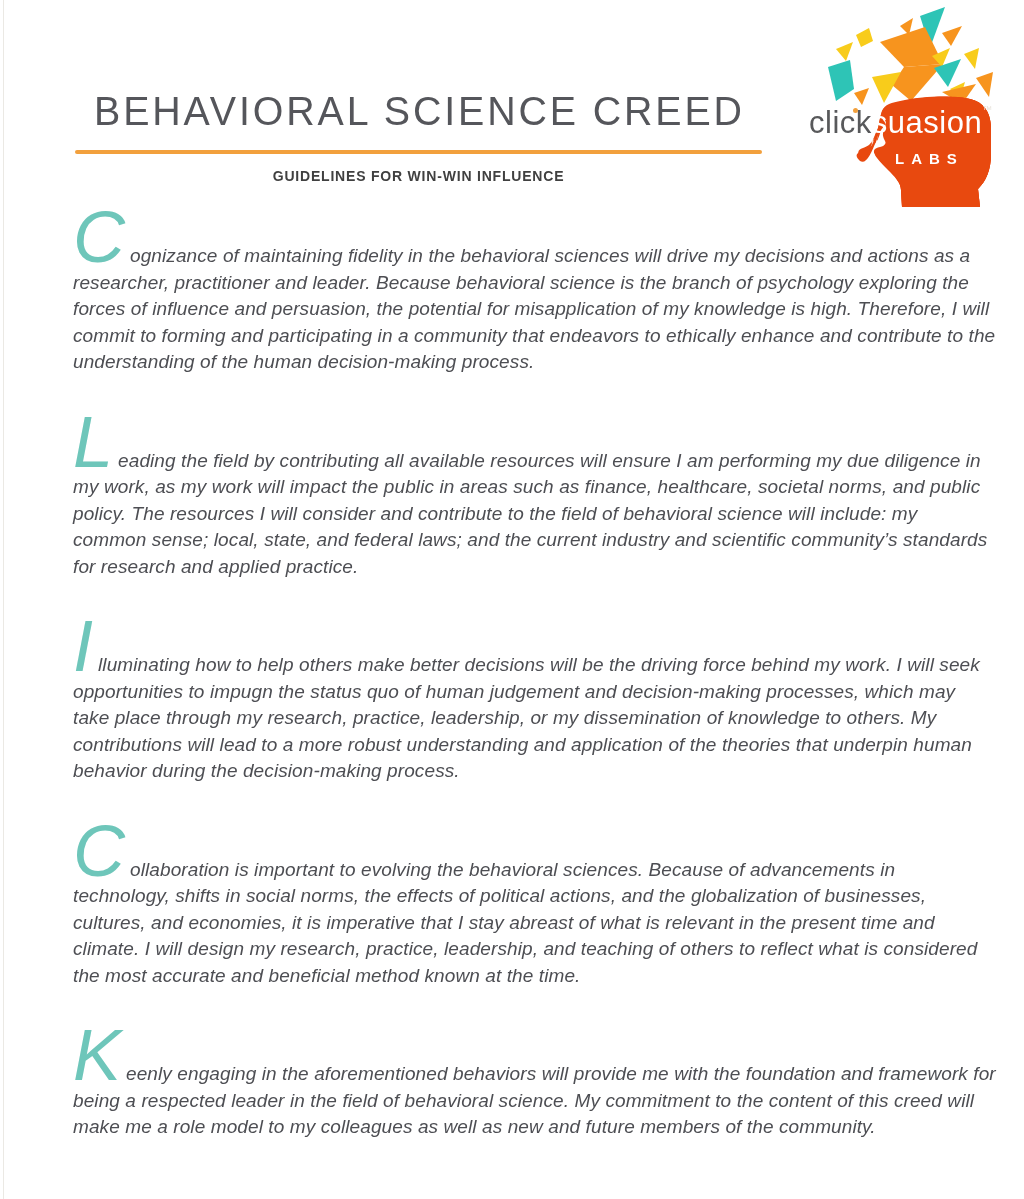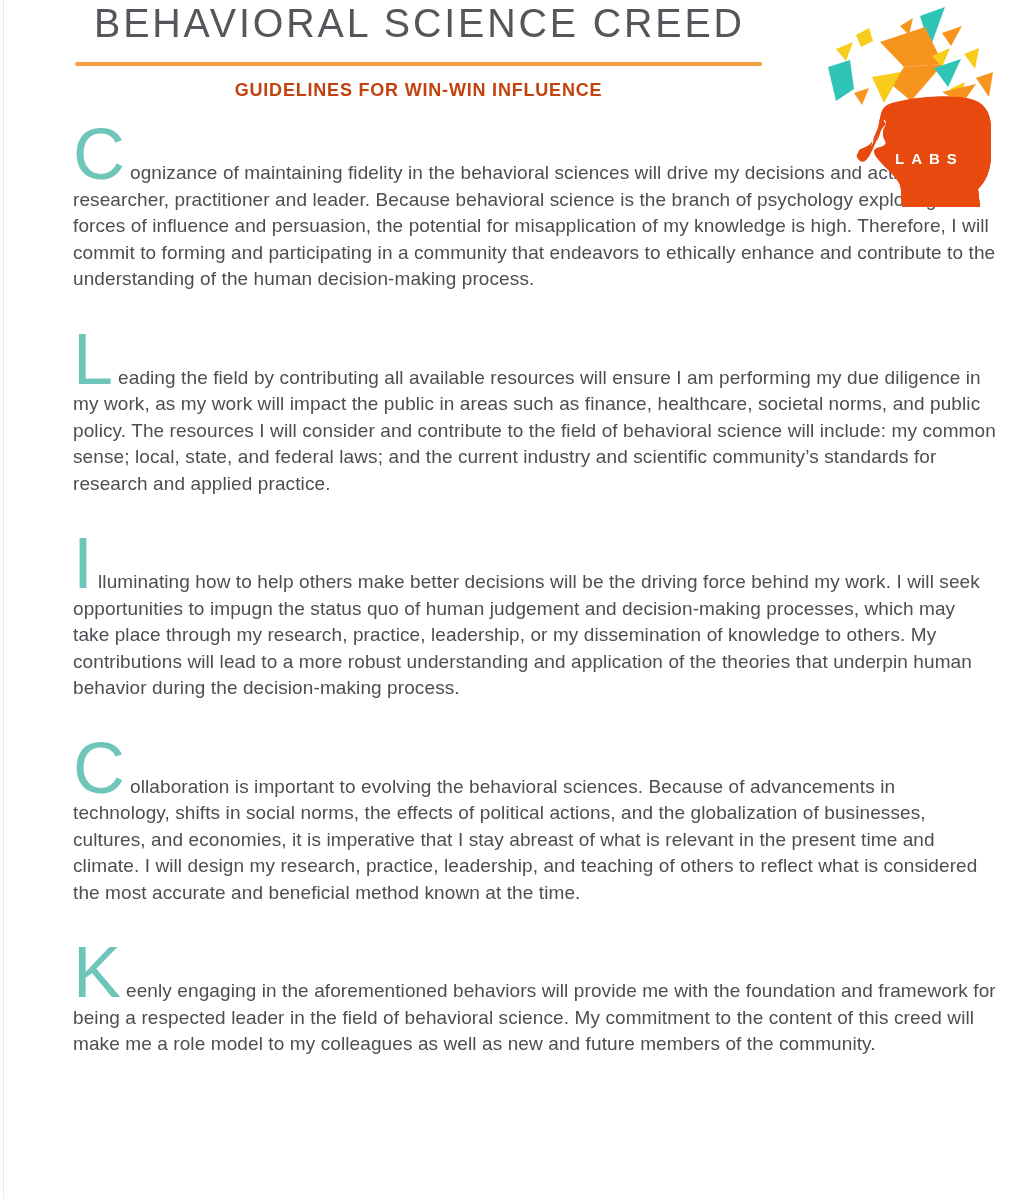--- a/index.html
+++ b/index.html
@@ -7,35 +7,35 @@
   body {
     width:1024px; height:1199px; position:relative; overflow:hidden;
     font-family:"Liberation Sans","DejaVu Sans",sans-serif;
     color:#4d4e53;
   }
   .page-edge {
     position:absolute; left:3px; top:0; bottom:0; width:1px;
     background:#ebe9e4;
   }
   
-  .header { position:relative; }
+  .header { position:relative; padding-top:88px; }
   .doc-title {
     margin-left:94px;
     font-size:41px; font-weight:400; letter-spacing:3px;
     color:#55565b; white-space:nowrap;
     transform:scaleX(0.96); transform-origin:left center;
   }
   .title-rule {
     margin:15px 0 0 75px; width:687px; height:4px;
     background:#f2a03d; border-radius:2px;
   }
   .doc-subtitle {
     margin:14px 0 0 75px; width:687px; text-align:center;
-    font-size:18px; font-weight:700; letter-spacing:0.8px;
-    color:#c2410c;
+    font-size:14px; font-weight:700; letter-spacing:0.8px;
+    color:#404040;
   }
   
   .logo {
     position:absolute; top:4px; right:8px; width:224px; height:208px;
   }
   .logo svg { position:absolute; left:0; top:0; }
   .logo-wordmark {
     position:absolute; left:17px; top:101px;
     font-size:31px; font-weight:400; letter-spacing:0.5px;
     white-space:nowrap;
@@ -47,21 +47,21 @@
   }
   .logo-suasion { color:#ffffff; }
   .logo-tm { color:#e9e4dd; font-size:10px; vertical-align:top; line-height:1; }
   .logo-labs {
     position:absolute; left:103px; top:137px;
     font-size:15px; font-weight:700; letter-spacing:7px;
     color:#ffffff;
     margin-top:9px;
   }
   
-  .content { margin:22px 28px 0 73px; }
+  .content { margin:22px 28px 0 73px;font-style:italic; }
   .creed-paragraph {
     padding-top:31px; margin-bottom:35px;
     font-size:19px; line-height:26.5px; color:#4d4e53;
     letter-spacing:0.1px;
   }
   .dropcap {
     font-size:72px; line-height:0; color:#6ec6ba;
     margin-right:5px; letter-spacing:0;
     font-family:"Liberation Sans","DejaVu Sans",sans-serif;
   }
@@ -157,20 +157,23 @@
         C93,142 95,139 93,134
         C91,130 90,127 92,124
         C94,121 95,118 92,114
         C89,109 76,160 70,154
         C65,149 65,146 71,144
         C76,142 82,139 84,133
         C86,127 88,110 91,105
         C95,99 103,98 113,96
         Z"></path>
     </svg>
+    <div class="logo-wordmark">
+      <span class="logo-click"><span>click</span><span class="i-dot"></span></span><span class="logo-suasion">suasion</span><span class="logo-tm">™</span>
+    </div>
     <div class="logo-labs">LABS</div>
   </div>
 </div>
 
 <div class="content">
   <p class="creed-paragraph">
     <span class="dropcap">C</span><span>ognizance of maintaining fidelity in the behavioral sciences will drive my decisions and actions as a researcher, practitioner and leader. Because behavioral science is the branch of psychology exploring the forces of influence and persuasion, the potential for misapplication of my knowledge is high. Therefore, I will commit to forming and participating in a community that endeavors to ethically enhance and contribute to the understanding of the human decision-making process.</span>
   </p>
   <p class="creed-paragraph">
     <span class="dropcap">L</span><span>eading the field by contributing all available resources will ensure I am performing my due diligence in my work, as my work will impact the public in areas such as finance, healthcare, societal norms, and public policy. The resources I will consider and contribute to the field of behavioral science will include: my common sense; local, state, and federal laws; and the current industry and scientific community’s standards for research and applied practice.</span>

